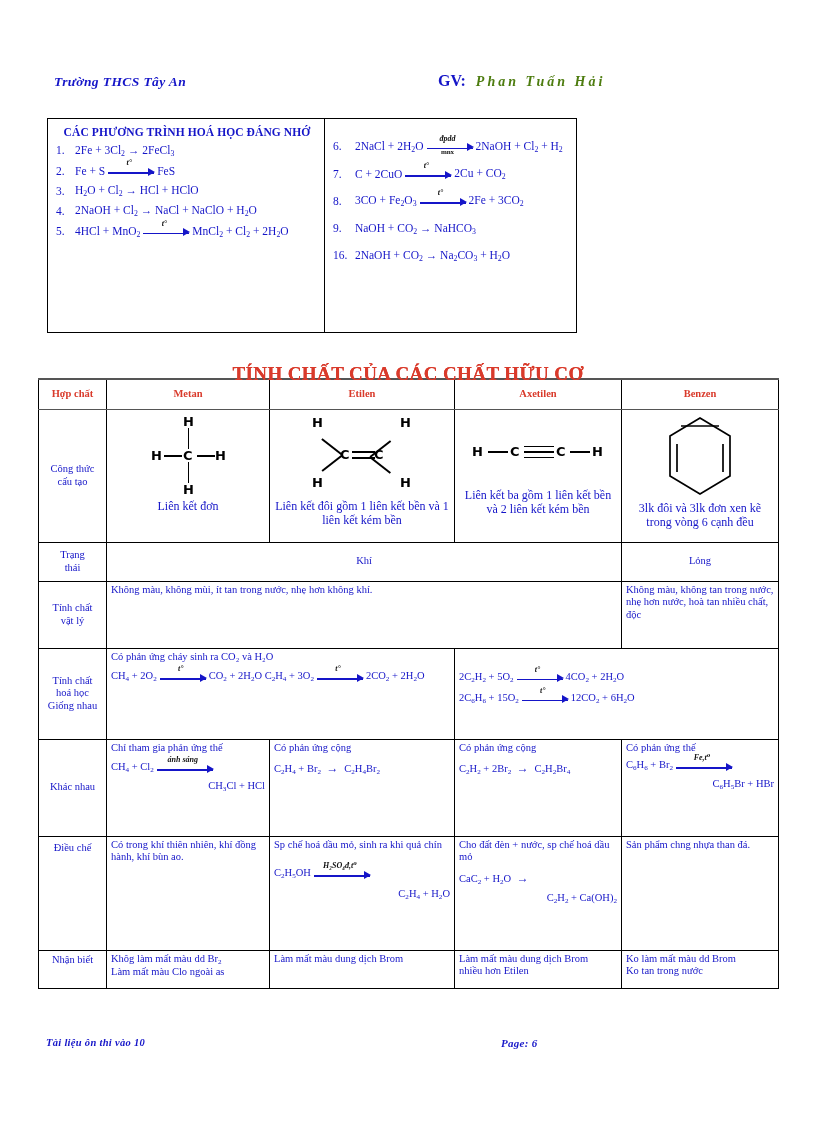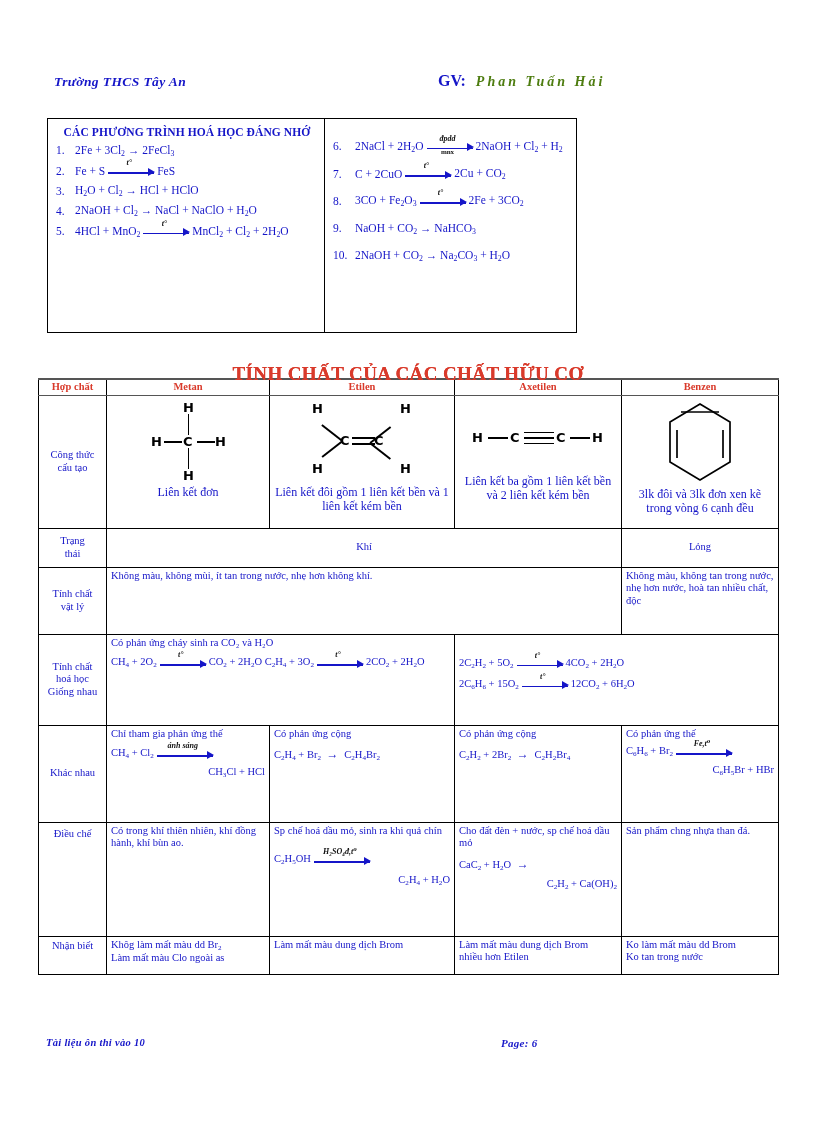--- a/index.html
+++ b/index.html
@@ -178,21 +178,21 @@
     padding: 2px 4px;
     font-size: 10.5px;
     color: #1515c8;
     line-height: 1.2;
   }
   table.main th {
     text-align: center;
     color: #d93a2b;
     font-weight: bold;
     font-size: 10.5px;
-    padding: 1px 2px;
+    padding: 8px 2px;
     border-top: 2.2px solid #555;
     border-bottom: 1.6px solid #555;
   }
   .rowlab {
     text-align: center;
     vertical-align: middle !important;
     font-size: 11.5px;
     color: #1515c8;
     font-weight: normal;
     padding: 3px 2px;
@@ -462,21 +462,21 @@
         </span>
         <span>2Fe + 3CO<sub>2</sub></span>
       </div>
 
       <div class="eqline" style="margin-top:13px">
         <span class="eqnum">9.</span>
         <span>NaOH + CO<sub>2</sub> → NaHCO<sub>3</sub></span>
       </div>
 
       <div class="eqline" style="margin-top:13px">
-        <span class="eqnum">10.</span>
+        <span class="eqnum">16.</span>
         <span>2NaOH + CO<sub>2</sub> → Na<sub>2</sub>CO<sub>3</sub> + H<sub>2</sub>O</span>
       </div>
     </div>
   </div>
 
   <div class="tbl-title">TÍNH CHẤT CỦA CÁC CHẤT HỮU CƠ</div>
 
   <table class="main">
     <colgroup>
       <col style="width:68px">

